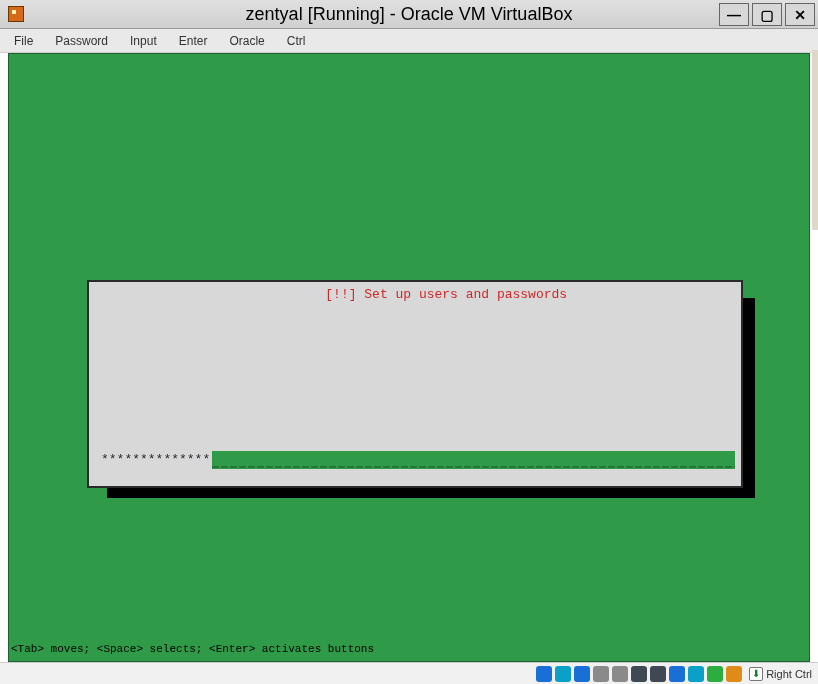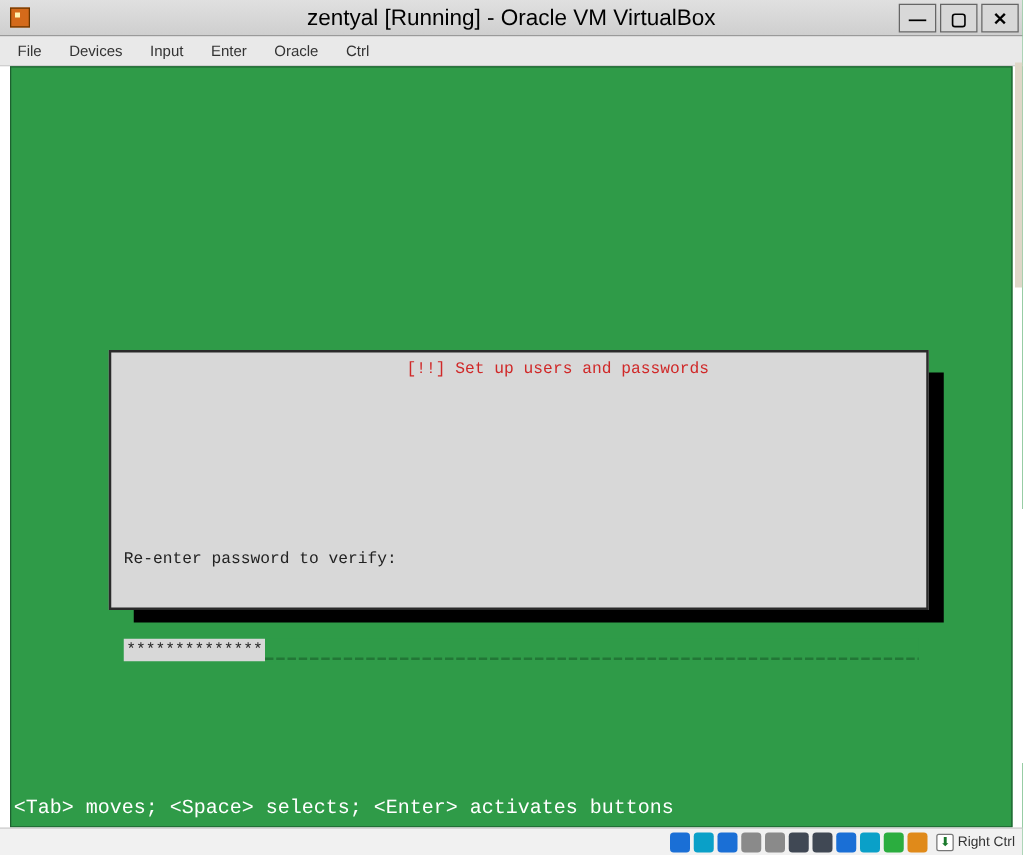--- a/index.html
+++ b/index.html
@@ -154,23 +154,23 @@
     margin-top: 16px;
     display: inline-block;
     background: #2f9b48;
     color: #3ccf5c;
     padding: 1px 4px;
   }
   .hint-bar {
     position: absolute;
     left: 0;
     bottom: 6px;
-    color: #ffffff;
+    color: #000000;
     font-family: "Courier New", monospace;
-    font-size: 16px;
+    font-size: 11px;
     padding-left: 2px;
     white-space: pre;
   }
   .statusbar {
     position: absolute;
     bottom: 0;
     left: 0;
     right: 0;
     height: 22px;
     background: #f1f1f1;
@@ -227,41 +227,40 @@
   <div class="title">zentyal [Running] - Oracle VM VirtualBox</div>
   <div class="win-buttons">
     <div class="win-btn">—</div>
     <div class="win-btn">▢</div>
     <div class="win-btn">✕</div>
   </div>
 </div>
 
 <div class="menubar">
   <span>File</span>
-  <span>Devices</span>
+  <span>Password</span>
   <span>Input</span>
   <span>Enter</span>
   <span>Oracle</span>
   <span>Ctrl</span>
 </div>
 
 <div class="ext-right"></div>
 
 <div class="vm-area">
   <div class="tui">
 
     <div class="dialog-shadow"></div>
 
     <div class="dialog">
       <div class="dlg-title-row">
         <span class="dlg-title">[!!] Set up users and passwords</span>
       </div>
       <div class="body">
         <div style="height:8px"></div>
-        <div>Re-enter password to verify:</div>
         <div class="field-line">
           <span class="pw-mask">**************</span>
           <span class="field-fill"></span>
         </div>
         
       </div>
     </div>
 
     <div class="hint-bar">&lt;Tab&gt; moves; &lt;Space&gt; selects; &lt;Enter&gt; activates buttons</div>
   </div>

